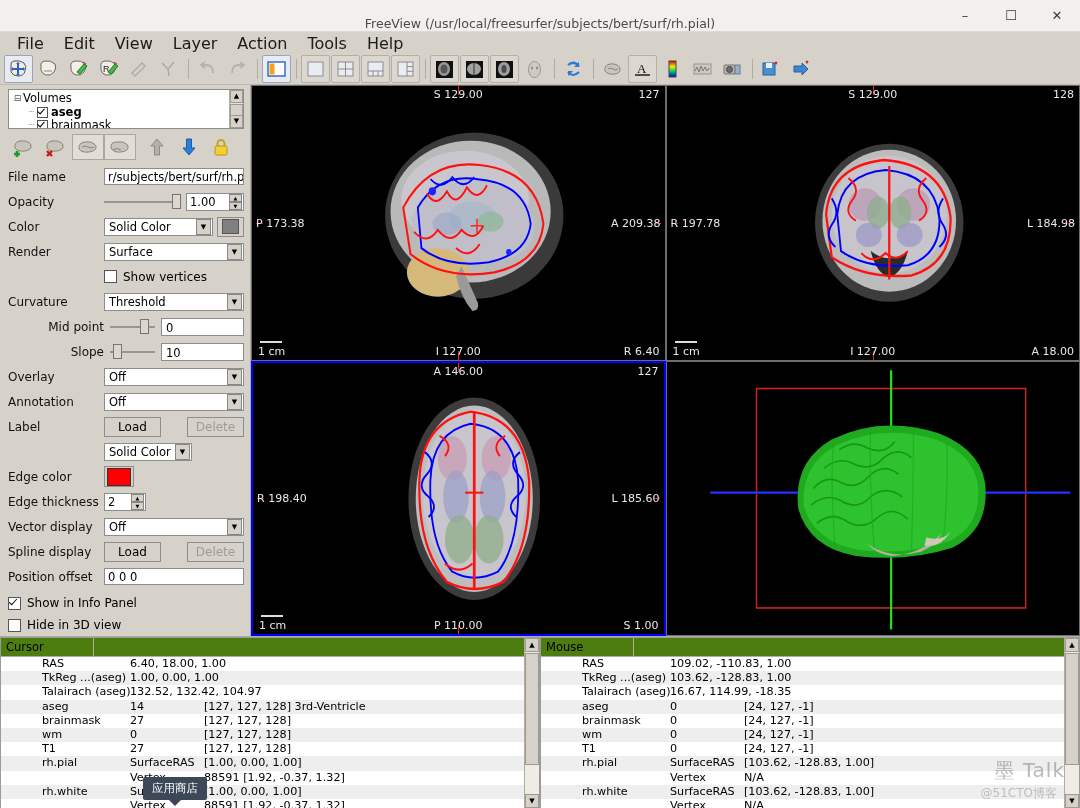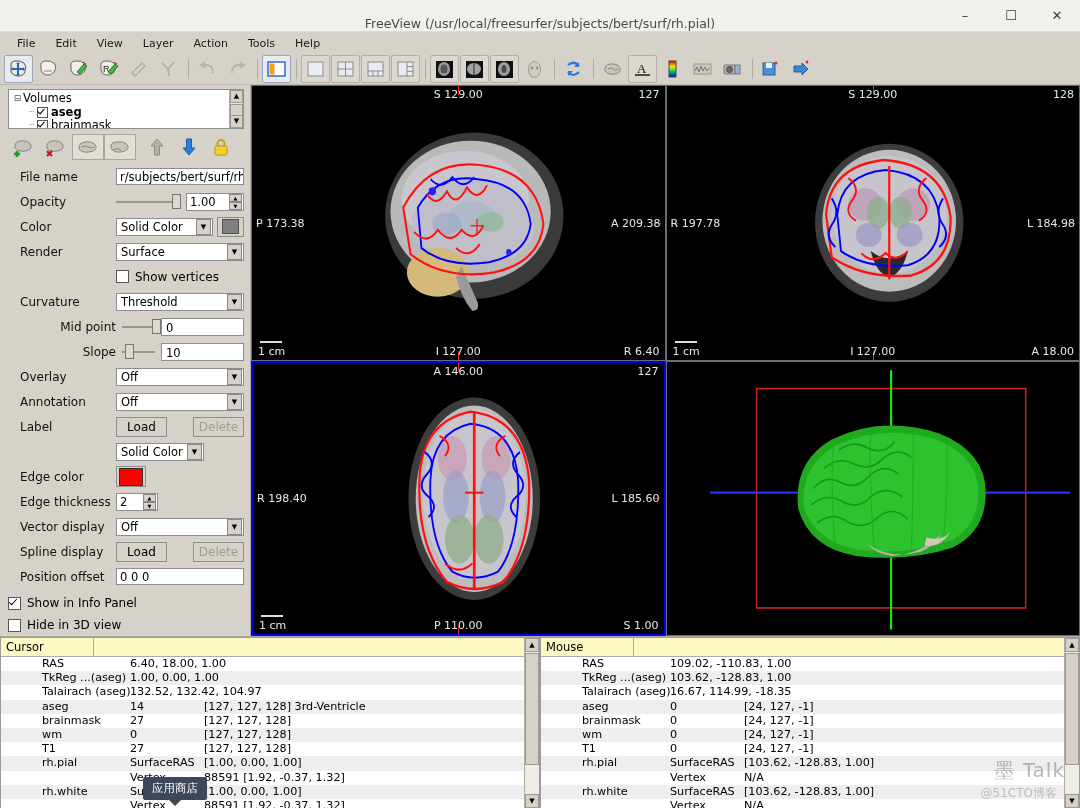--- a/index.html
+++ b/index.html
@@ -16,21 +16,21 @@
     display:flex;align-items:flex-end;justify-content:center;
     position:relative;border-bottom:1px solid #ddd9d3;
   }
   .titlebar .title{font-size:12.5px;color:#4a4a4a;}
   .winbtns{position:absolute;right:0;top:0;height:31px;display:flex;align-items:center;}
   .winbtn{width:46px;height:31px;display:flex;align-items:center;justify-content:center;
           font-size:13px;color:#3a3a3a;}
 
   
   .menubar{height:22px;background:#d6d2ca;display:flex;align-items:center;padding-left:7px;}
-  .menu-item{padding:2px 10px;font-size:11px;color:#1a1a1a;}
+  .menu-item{padding:2px 10px;font-size:16px;color:#1a1a1a;}
 
   
   .toolbar{height:30px;background:#d6d2ca;display:flex;align-items:center;padding-left:4px;
            border-bottom:1px solid #bdb8b0;}
   .tb{width:27px;height:26px;margin-right:1px;display:flex;align-items:center;justify-content:center;
       border:1px solid transparent;border-radius:2px;}
   .tb.sel{border:1px solid #9aa6b5;background:#e8ecf2;}
   .tb.grp{border:1px solid #b4b0a8;background:#dcd8d0;}
   .tbsep{width:1px;height:20px;background:#b0aba3;margin:0 4px;}
 
@@ -62,21 +62,21 @@
       border:1px solid #9e9a92;box-sizing:border-box;}
 
   .surf-toolbar{display:flex;align-items:center;height:26px;margin:5px 6px 2px 8px;
     background:#d6d2ca;}
   .stb{width:30px;height:24px;display:flex;align-items:center;justify-content:center;
        border:1px solid transparent;}
   .stb.frame{border:1px solid #aaa6a0;background:#e2ded6;}
 
   .props{padding:2px 6px 0 8px;}
   .prow{display:flex;align-items:center;height:25px;}
-  .plabel{width:96px;font-size:12px;color:#111;flex:none;margin-left:12px;}
+  .plabel{width:96px;font-size:12px;color:#111;flex:none;}
   .plabel.right{text-align:right;padding-right:6px;width:96px;}
   .txtfield{flex:1;height:17px;background:#fff;border:1px solid #8d8d8d;
     font-size:11.5px;line-height:17px;padding:0 3px;box-sizing:border-box;overflow:hidden;white-space:nowrap;}
   .combo{flex:1;height:18px;background:#fff;border:1px solid #8d8d8d;display:flex;
     align-items:center;font-size:11.5px;box-sizing:border-box;}
   .combo .cval{flex:1;padding-left:4px;overflow:hidden;white-space:nowrap;}
   .combo .carr{width:15px;height:16px;margin:0 1px 0 0;background:#d6d2ca;border:1px solid #878787;
     display:flex;align-items:center;justify-content:center;font-size:7px;box-sizing:border-box;}
   .slider{flex:1;height:18px;position:relative;display:flex;align-items:center;}
   .slider .track{position:absolute;left:0;right:0;height:2px;background:#9a958d;top:8px;}
@@ -126,21 +126,21 @@
   .tickL{position:absolute;left:4px;top:50%;width:7px;height:1px;background:#ff2222;}
   .tickR{position:absolute;right:4px;top:50%;width:7px;height:1px;background:#ff2222;}
   .tickT{position:absolute;top:0;left:50%;width:1px;height:9px;background:#ff2222;}
   .tickB{position:absolute;bottom:0;left:50%;width:1px;height:9px;background:#ff2222;}
 
   
   .infobar{display:flex;height:172px;border-top:1px solid #b0aba3;}
   .infopanel{flex:1;background:#fff;border:1px solid #9b9b9b;position:relative;overflow:hidden;
      box-sizing:border-box;margin:0;}
   .infopanel + .infopanel{border-left:1px solid #9b9b9b;}
-  .ihead{display:flex;height:18px;background:#fef9c3;border-bottom:1px solid #b0aba3;font-size:11.5px;}
+  .ihead{display:flex;height:18px;background:#4d7c0f;border-bottom:1px solid #b0aba3;font-size:11.5px;}
   .ihead .c1{width:93px;padding:2px 0 0 5px;border-right:1px solid #b0aba3;box-sizing:border-box;}
   .ihead .c2{flex:1;}
   .irow{display:flex;height:14.2px;line-height:14.2px;font-size:11.2px;white-space:nowrap;padding-left:36px;}
   .irow:nth-child(odd){background:#ffffff;}
   .irow:nth-child(even){background:#eeeeee;}
   .ic1{width:93px;padding-left:5px;box-sizing:border-box;overflow:hidden;flex:none;}
   .ic2{width:74px;box-sizing:border-box;overflow:hidden;flex:none;}
   .ic3{flex:1;overflow:hidden;}
   .iscroll{position:absolute;right:0;top:0;width:14px;height:100%;background:#efece6;
      border-left:1px solid #b0aba3;}

